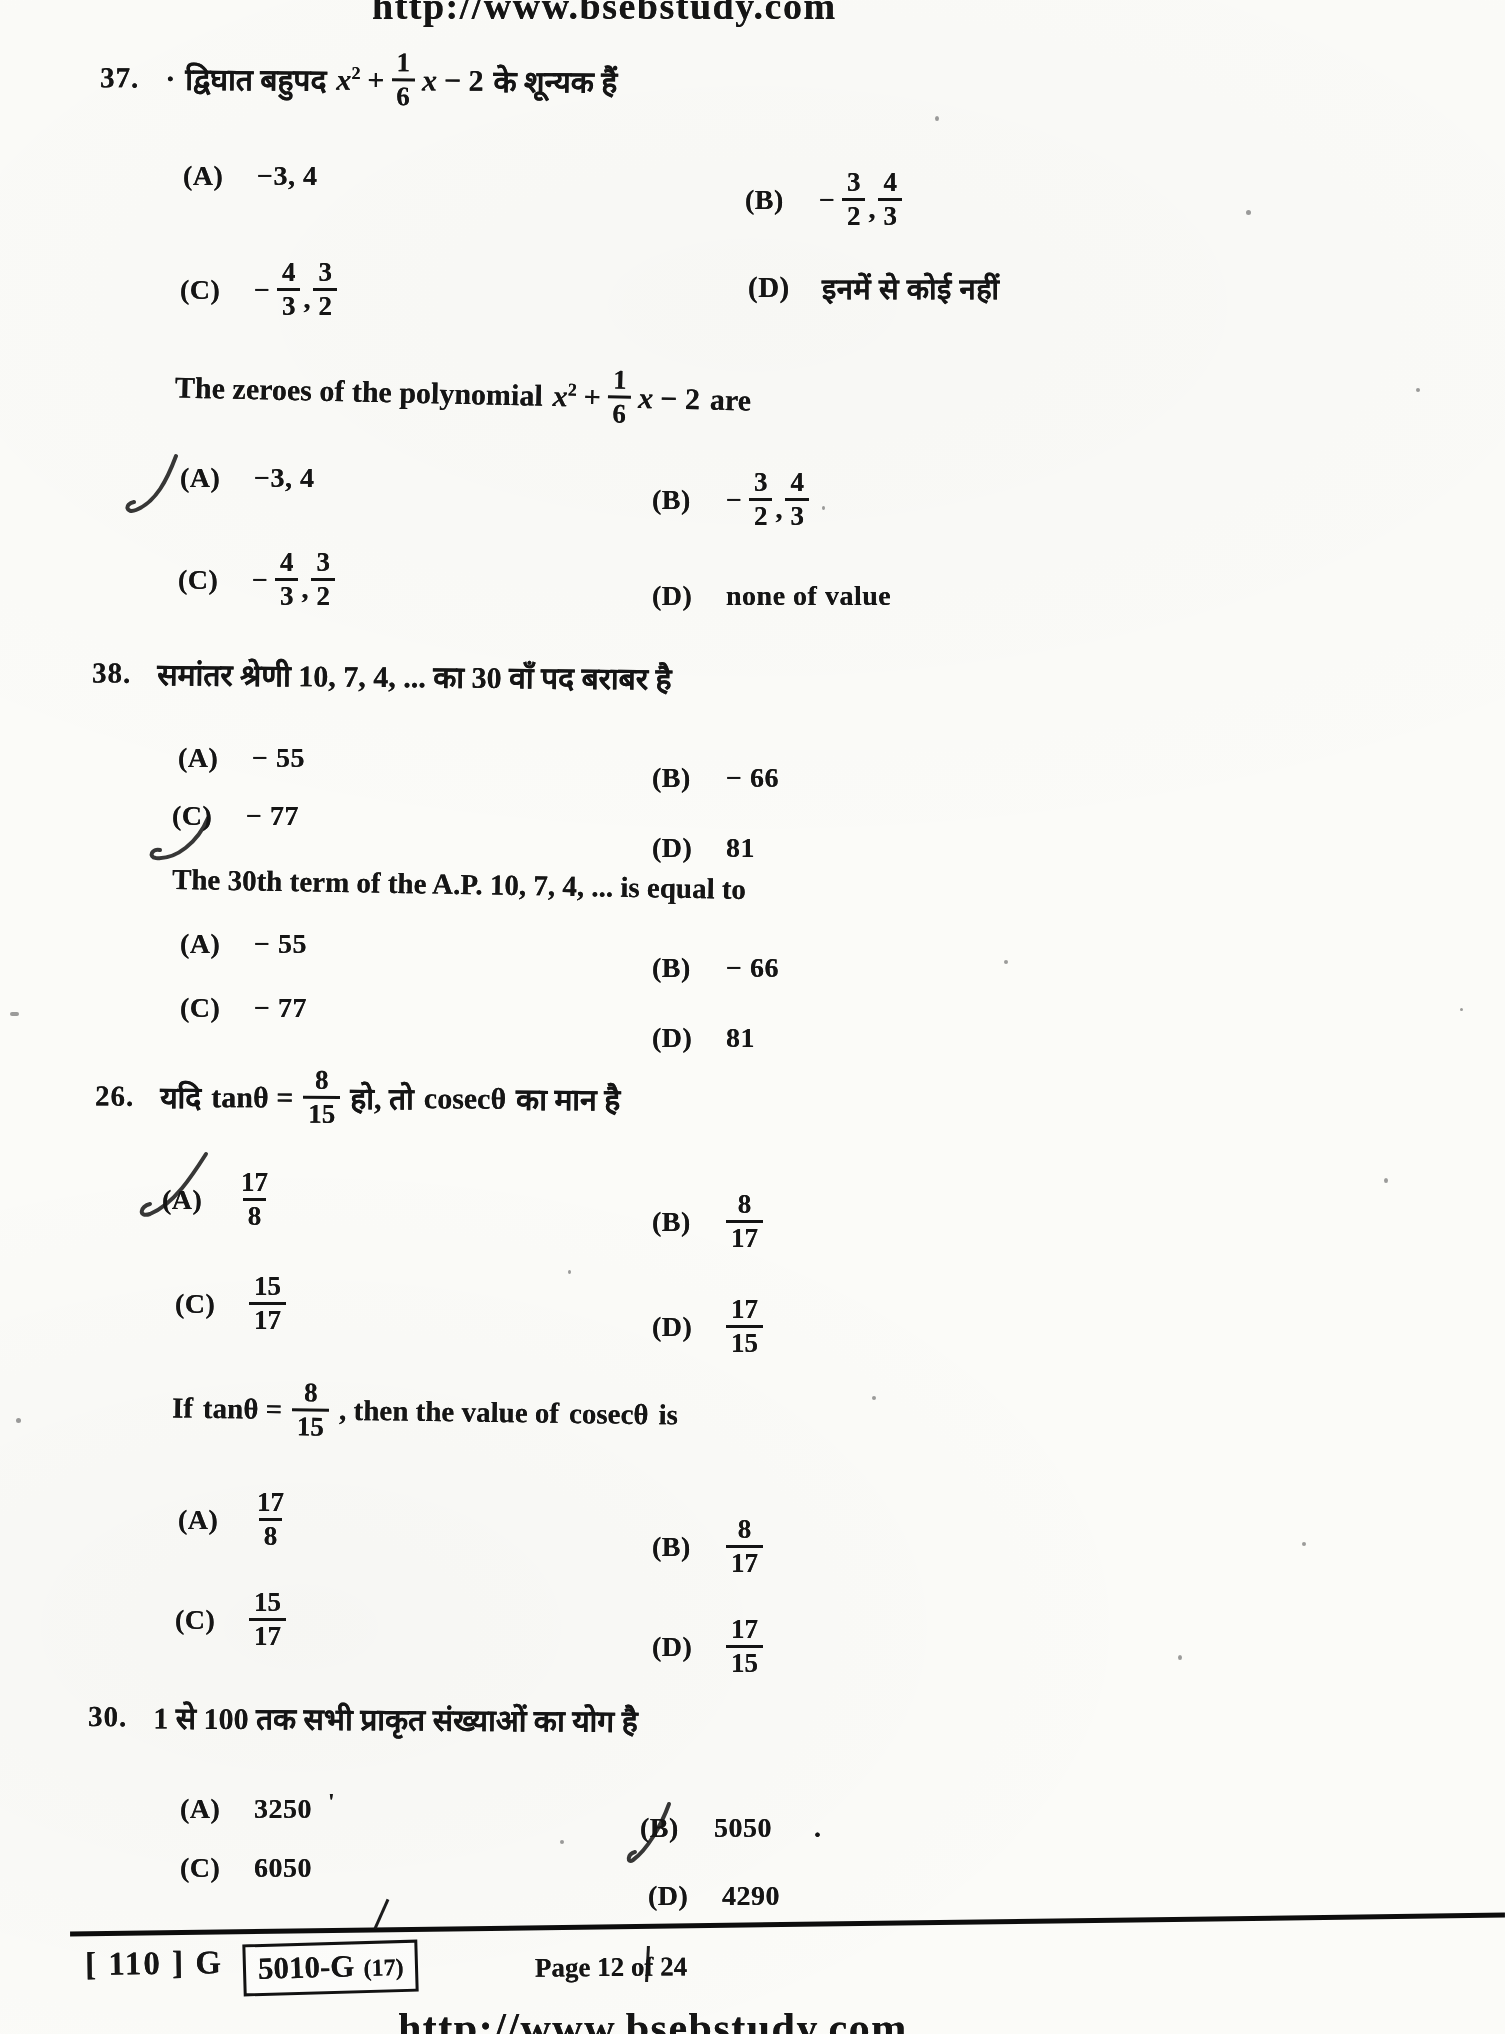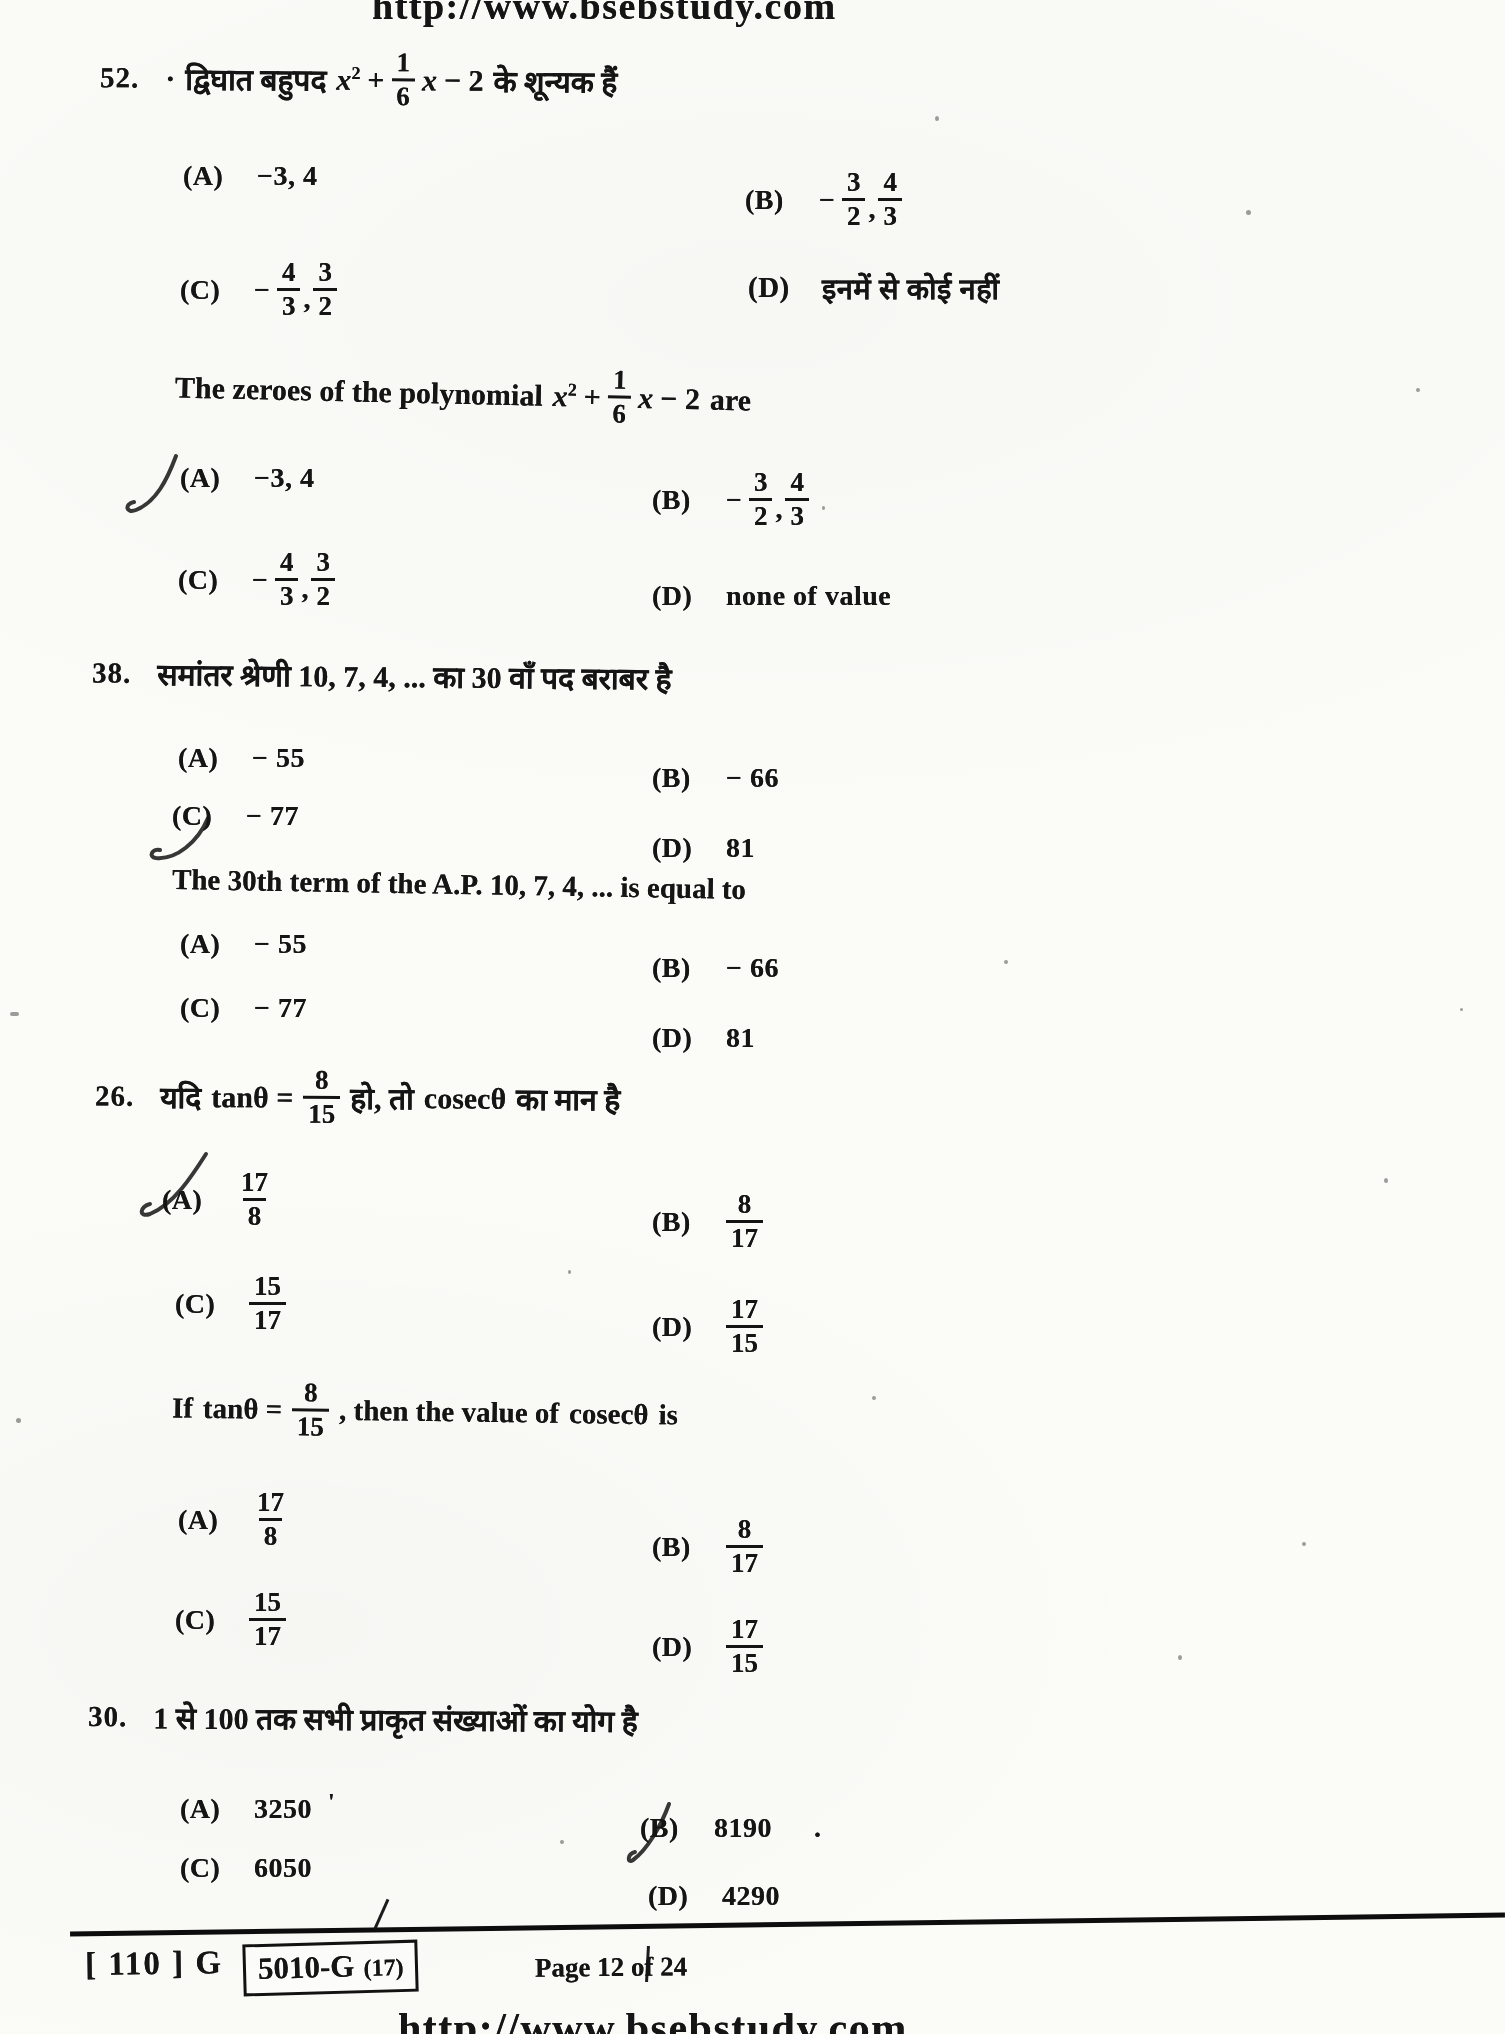--- a/index.html
+++ b/index.html
@@ -37,21 +37,21 @@
   .tick{position:absolute;background:#1c1c1c;}
 </style>
 </head>
 <body>
 
 <div class="page">
 
   <div class="abs txt url" style="left:372px;top:-16px;">http://www.bsebstudy.com</div>
 
   <div class="abs stem txt" style="left:100px;top:48px;transform:rotate(.4deg);">
-    <span class="qno">52.</span>
+    <span class="qno">37.</span>
     <span>·</span>
     <span>द्विघात बहुपद</span>
     <span class="mth">
       <span><span class="var">x</span><sup>2</sup></span>
       <span>+</span>
       <span class="frac">
           <span class="num">1</span>
           <span class="den">6</span>
         </span>
       <span class="var">x</span>
@@ -289,21 +289,21 @@
   <div class="opt txt" style="left:180px;top:1788px;">
     <span class="lbl">(A)</span>
     <span class="val">3250</span>
     <span style="margin-left:16px;margin-bottom:14px;font-size:24px;">'</span>
   </div>
   <svg class="pen" style="left:625px;top:1798px;" width="58" height="72" viewBox="0 0 58 72">
       <path d="M44,6 C36,28 22,52 8,62 C2,66 2,56 10,54"></path>
     </svg>
   <div class="opt txt" style="left:640px;top:1812px;">
     <span class="lbl">(B)</span>
-    <span class="val">8190</span>
+    <span class="val">5050</span>
     <span style="margin-left:42px;">.</span>
   </div>
   <div class="opt txt" style="left:180px;top:1852px;">
     <span class="lbl">(C)</span>
     <span class="val">6050</span>
   </div>
   <div class="opt txt" style="left:648px;top:1880px;">
     <span class="lbl">(D)</span>
     <span class="val">4290</span>
   </div>

